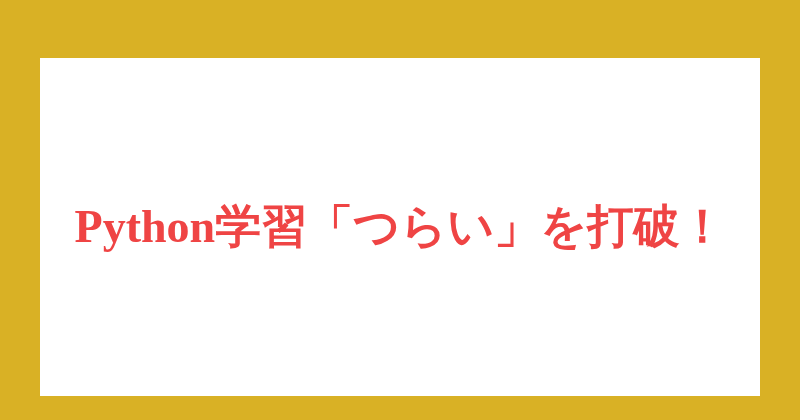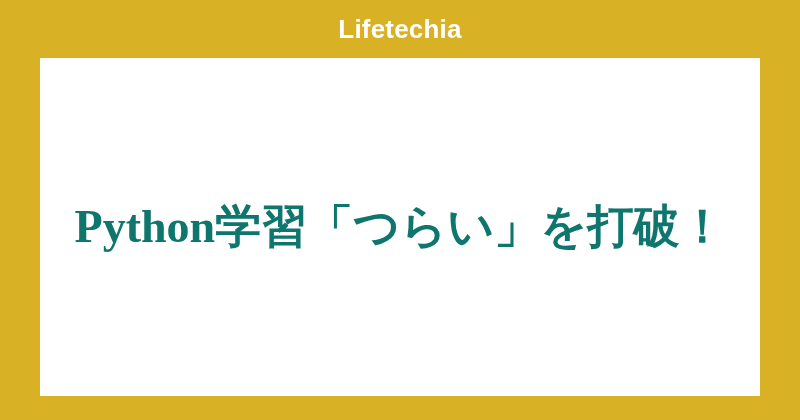--- a/index.html
+++ b/index.html
@@ -54,43 +54,40 @@
     height: 338px;
     background: #ffffff;
     display: flex;
     align-items: center;
     justify-content: center;
     box-sizing: border-box;
   }
 
   .headline {
     font-family: "Liberation Serif", "DejaVu Serif", serif;
-    color: #0f766e;
+    color: #ef4444;
     font-size: 46px;
     font-weight: 700;
     line-height: 58px;
     text-align: center;
     margin: 0;
     padding: 0 12px;
     letter-spacing: 0px;
     -webkit-font-smoothing: antialiased;
   }
   .headline .line {
     display: block;
     white-space: nowrap;
   }
 </style>
 </head>
 <body>
 
 <div id="eyecatch">
 
-  <div class="brand-band">
-    <span class="brand-name">Lifetechia</span>
-  </div>
 
   <div class="card">
     <h1 class="headline">
       <span class="line">Python学習「つらい」を打破！</span>
     </h1>
   </div>
 
 </div>
 
 </body></html>

